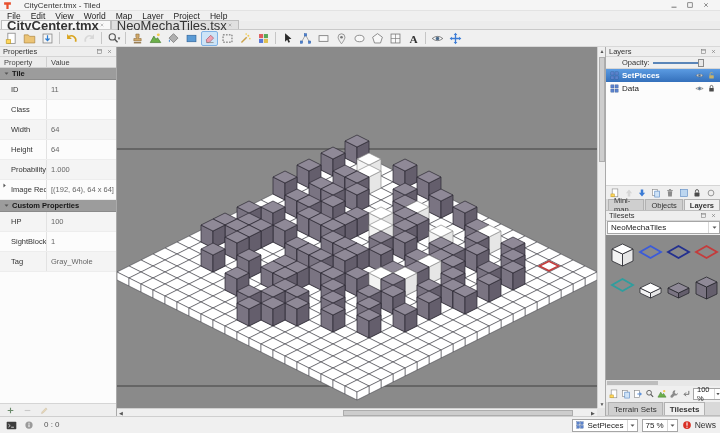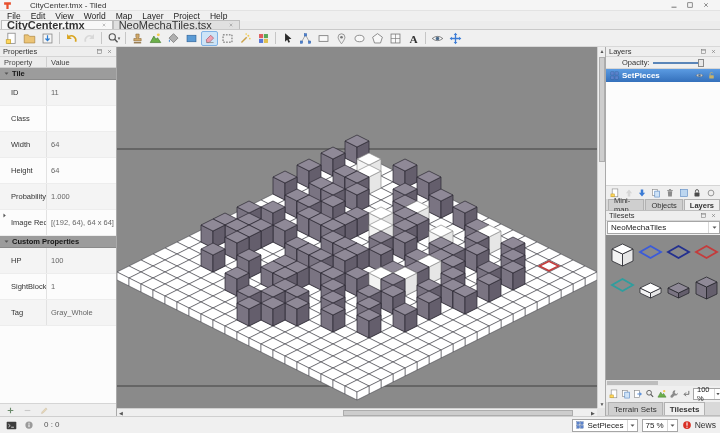--- a/index.html
+++ b/index.html
@@ -3,34 +3,34 @@
 <meta charset="utf-8">
 <style>
   *{box-sizing:border-box;margin:0;padding:0;user-select:none}
   html,body{background:#555}
   #app{position:relative;width:720px;height:433px;margin:0 auto;background:#f0f0f0;
        font-family:"Liberation Sans",sans-serif;font-size:9px;color:#222;overflow:hidden}
   .icon{display:inline-flex;align-items:center;justify-content:center}
   .icon svg{width:100%;height:100%;display:block}
 
   
-  .titlebar{position:absolute;top:0;left:0;right:0;height:11px;display:flex;align-items:center;gap:18px;padding:0 3px;background:#f5f5f5;border-bottom:1px solid #e3e3e3}
+  .titlebar{position:absolute;top:0;left:0;right:0;height:11px;display:flex;align-items:center;gap:12px;padding:0 3px;background:#f5f5f5;border-bottom:1px solid #e3e3e3}
   .app-logo{width:9px;height:9px}
   .title-text{font-size:8px;color:#333}
   .wbtns{margin-left:auto;display:flex;gap:2px;padding-right:4px}
   .wbtn{width:14px;height:10px;display:flex;align-items:center;justify-content:center}
   .wbtn .icon{width:8px;height:8px}
 
   
   .menubar{position:absolute;top:11px;left:0;right:0;height:10px;display:flex;align-items:center;padding-left:2px}
   .menu-item{padding:0 5px;font-size:8.5px;color:#222;line-height:10px}
 
   
   .doctabs{position:absolute;top:21px;left:0;right:0;height:9px;display:flex;align-items:flex-end;background:#ececec;border-bottom:1px solid #c9c9c9;padding-left:1px}
-  .dtab{height:9px;display:flex;align-items:center;gap:16px;padding:0 5px;font-size:11px;background:#e0e0e0;border:1px solid #bdbdbd;border-bottom:none;color:#333}
+  .dtab{height:9px;display:flex;align-items:center;gap:0;padding:0 5px;font-size:13px;background:#e0e0e0;border:1px solid #bdbdbd;border-bottom:none;color:#333}
   .dtab.active{background:#f8f8f8;font-weight:bold}
   .dtab .icon{width:6px;height:6px;opacity:.7}
 
   
   .toolbar{position:absolute;top:30px;left:0;right:0;height:17px;display:flex;align-items:center;gap:1px;padding:0 3px;background:#f0f0f0;border-bottom:1px solid #d8d8d8}
   .tbtn{width:17px;height:15px;display:flex;align-items:center;justify-content:center;border:1px solid transparent;border-radius:2px}
   .tbtn .icon{width:13px;height:13px}
   .tbtn.active{background:#cde4f7;border-color:#7fb2e5}
   .tbtn.disabled{opacity:.4}
   .tbtn .dd{font-size:5px;color:#555;margin-left:-2px}
@@ -42,21 +42,21 @@
   
   .props{position:absolute;left:0;top:0;width:117px;height:369px;background:#fcfcfc;border-right:1px solid #aaa}
   .panel-head{height:10px;display:flex;align-items:center;padding:0 3px;font-size:7.5px;color:#333;background:#eee;border-bottom:1px solid #d5d5d5}
   .panel-head .ph-btns{margin-left:auto;display:flex;gap:3px}
   .panel-head .icon{width:7px;height:7px;opacity:.8}
   .prop-cols{height:11px;display:flex;align-items:center;background:#ececec;border-bottom:1px solid #d0d0d0;font-size:7.5px;color:#444}
   .prop-cols span:first-child{width:46px;padding-left:4px}
   .prop-cols span:last-child{flex:1;padding-left:4px;border-left:1px solid #d0d0d0;height:100%;display:flex;align-items:center}
   .pgroup{height:12px;display:flex;align-items:center;gap:2px;background:#9c9c9c;color:#161616;font-weight:bold;font-size:7.5px;padding-left:3px;border-bottom:1px solid #8a8a8a}
   .pgroup .icon{width:7px;height:7px}
-  .prow{height:26px;display:flex;align-items:stretch;font-size:7.5px;border-bottom:1px solid #ededed;position:relative}
+  .prow{height:20px;display:flex;align-items:stretch;font-size:7.5px;border-bottom:1px solid #ededed;position:relative}
   .prow.odd{background:#f4f4f4}
   .prow .exp{position:absolute;left:1px;top:2px;width:7px;height:7px}
   .prow .pn{width:46px;padding-left:11px;color:#333;display:flex;align-items:center;overflow:hidden;white-space:nowrap}
   .prow .pv{flex:1;padding-left:4px;color:#666;border-left:1px solid #e2e2e2;display:flex;align-items:center;overflow:hidden;white-space:nowrap}
   .prop-foot{position:absolute;left:0;bottom:0;width:100%;height:13px;background:#efefef;border-top:1px solid #d5d5d5;display:flex;align-items:center;gap:3px;padding:0 3px}
   .prop-foot .fbtn{width:14px;height:11px;display:flex;align-items:center;justify-content:center}
   .prop-foot .icon{width:9px;height:9px}
   .fbtn.disabled{opacity:.45}
 
   
@@ -1515,20 +1515,45 @@
                 <circle cx="8" cy="8" r="2.2" fill="#4a6a8a"></circle>
               </svg>
             </span>
             <span class="icon">
               <svg viewBox="0 0 16 16">
                 <rect x="4" y="7.5" width="8" height="6" rx="1" fill="#c8b26a"></rect>
                 <path d="M5.5 7.5 V5 a2.5 2.6 0 0 1 4.9 -.6" fill="none" stroke="#c8b26a" stroke-width="1.4"></path>
               </svg>
             </span>
           </div>
+          <div class="lrow">
+            <span class="icon">
+              <svg viewBox="0 0 16 16">
+                <g fill="#5b82cc" stroke="#39598f" stroke-width=".6">
+                  <rect x="1.5" y="1.5" width="5.6" height="5.6"></rect>
+                  <rect x="8.9" y="1.5" width="5.6" height="5.6"></rect>
+                  <rect x="1.5" y="8.9" width="5.6" height="5.6"></rect>
+                  <rect x="8.9" y="8.9" width="5.6" height="5.6"></rect>
+                </g>
+              </svg>
+            </span>
+            <span class="lname">Data</span>
+            <span class="icon">
+              <svg viewBox="0 0 16 16">
+                <path d="M1.5 8 Q8 2.8 14.5 8 Q8 13.2 1.5 8 Z" fill="#fff" stroke="#555" stroke-width=".9"></path>
+                <circle cx="8" cy="8" r="2.2" fill="#4a6a8a"></circle>
+              </svg>
+            </span>
+            <span class="icon">
+              <svg viewBox="0 0 16 16">
+                <rect x="4" y="7" width="8" height="6.5" rx="1" fill="#4a4a4a"></rect>
+                <path d="M5.5 7 V5.2 a2.5 2.7 0 0 1 5 0 V7" fill="none" stroke="#4a4a4a" stroke-width="1.4"></path>
+              </svg>
+            </span>
+          </div>
         </div>
       <div class="ltoolbar" id="layers-toolbar">
           <span class="fbtn">
             <span class="icon">
               <svg viewBox="0 0 16 16">
                 <rect x="3.5" y="1.5" width="9" height="12.5" fill="#fff" stroke="#8a8a8a"></rect>
                 <rect x="1.5" y="9.5" width="5.5" height="4.5" fill="#ffd75e" stroke="#c09a20" stroke-width=".8"></rect>
               </svg>
             </span>
           </span>

